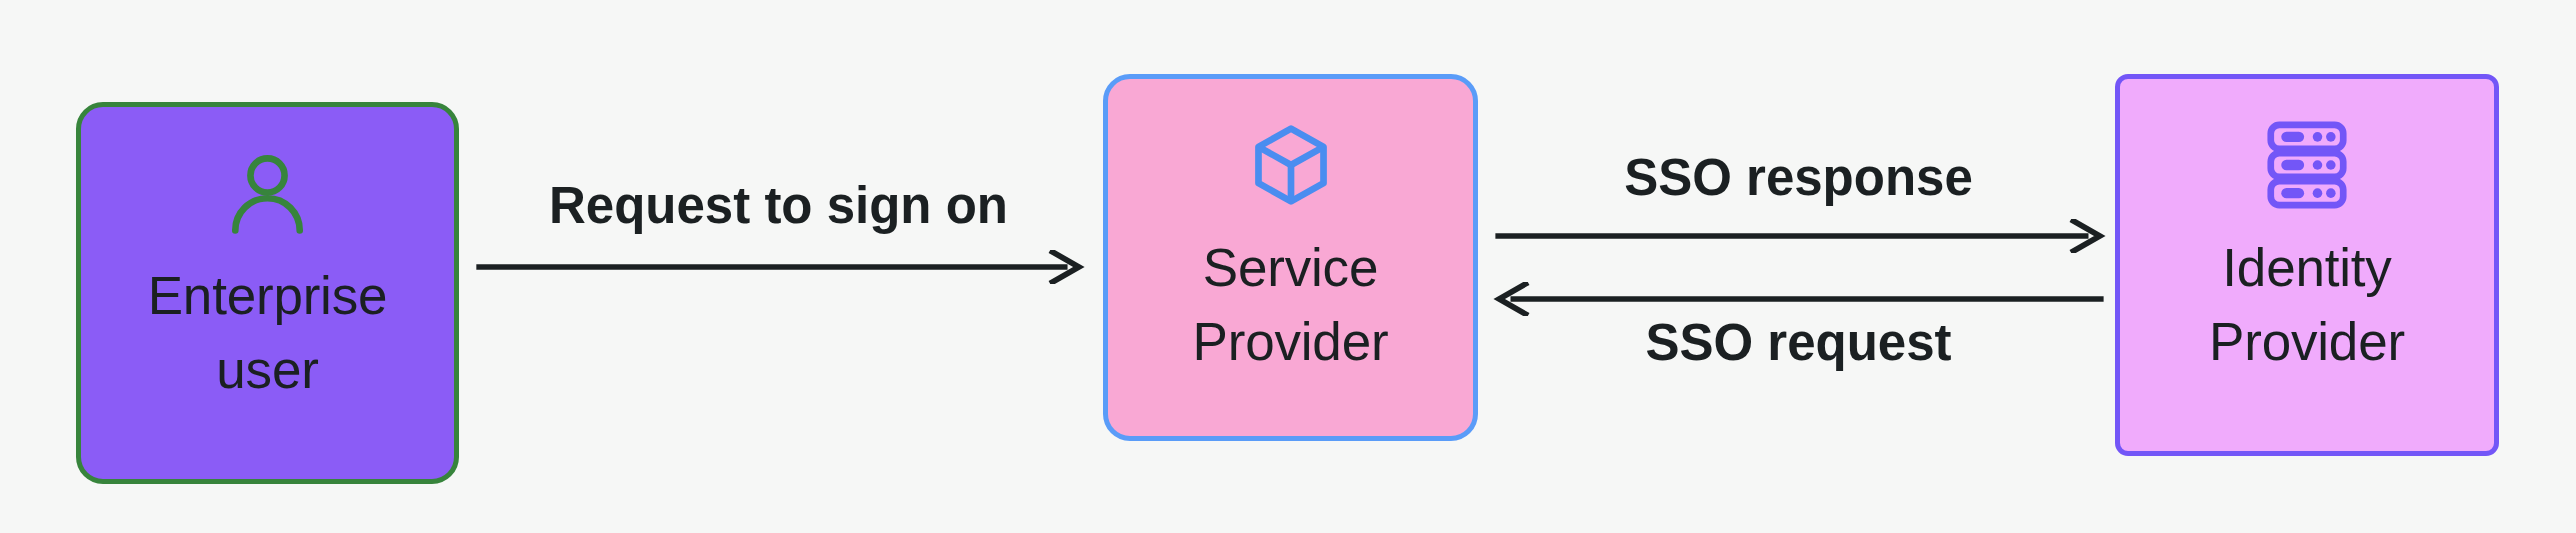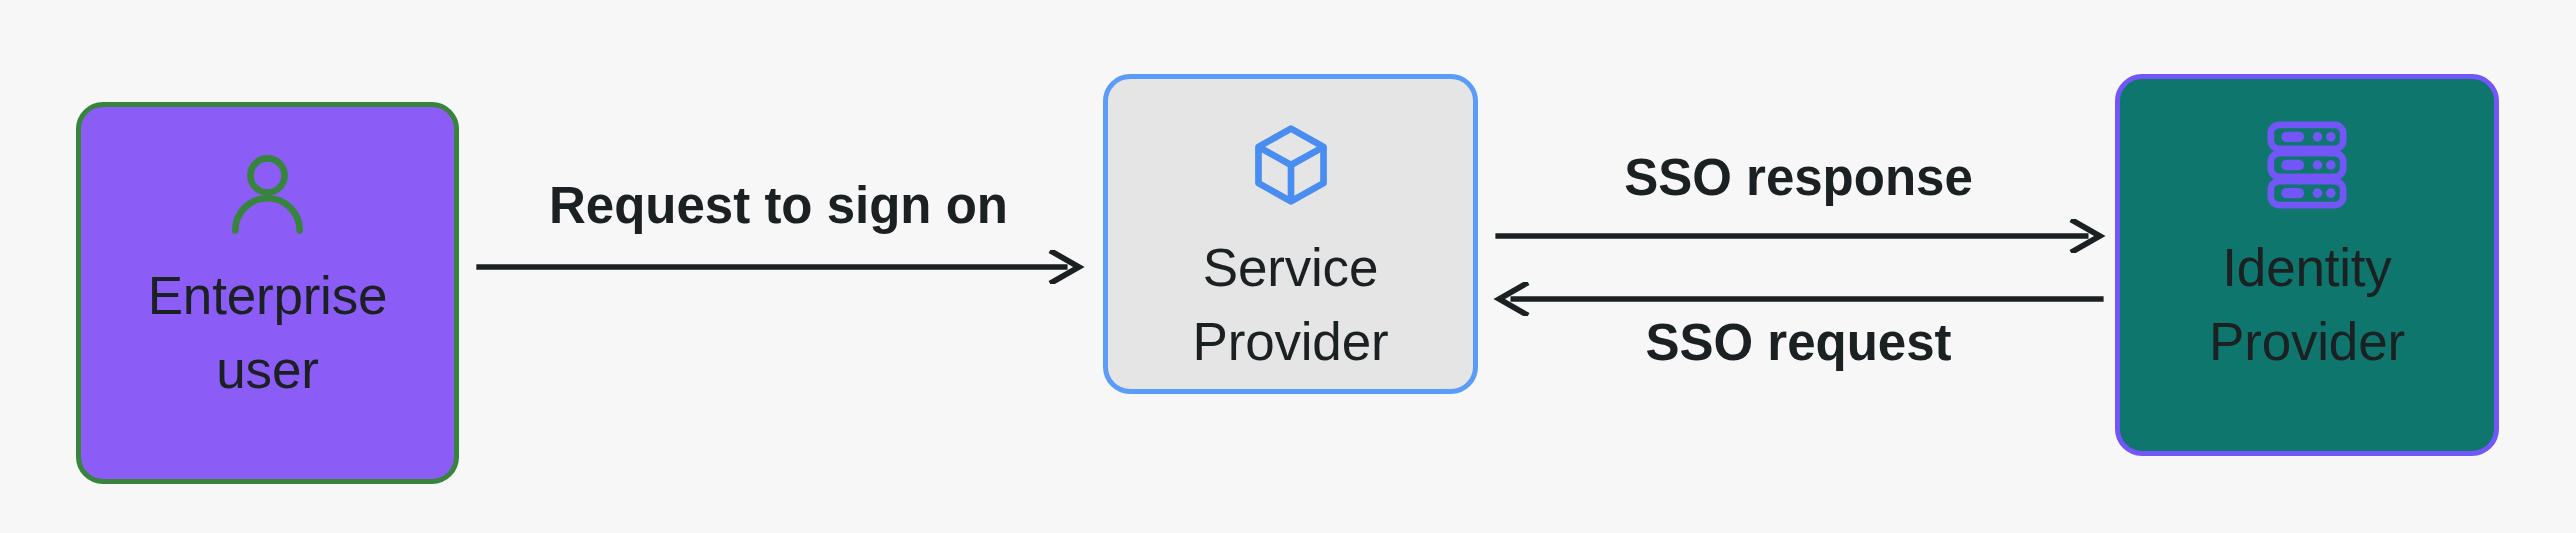--- a/index.html
+++ b/index.html
@@ -47,28 +47,29 @@
     font-weight: 400;
   }
 
   #node-enterprise-user {
     left: 76px; top: 74px; width: 383px; height: 382px;
     background: #8b5cf6;
     border-color: #37843c;
     margin-top: 28px;
   }
   #node-service-provider {
-    left: 1103px; top: 74px; width: 375px; height: 320px;
-    background: #e5e5e5;
+    left: 1103px; top: 74px; width: 375px; height: 367px;
+    background: #f9a8d4;
     border-color: #5a9cf8;
   }
   #node-identity-provider {
     left: 2115px; top: 74px; width: 384px; height: 382px;
-    background: #0f766e;
+    background: #f0abfc;
     border-color: #7356f7;
+    border-radius: 13px;
   }
 
   
   .connector {
     position: absolute;
   }
   .edge-label {
     position: absolute;
     font-size: 51px;
     line-height: 57px;

